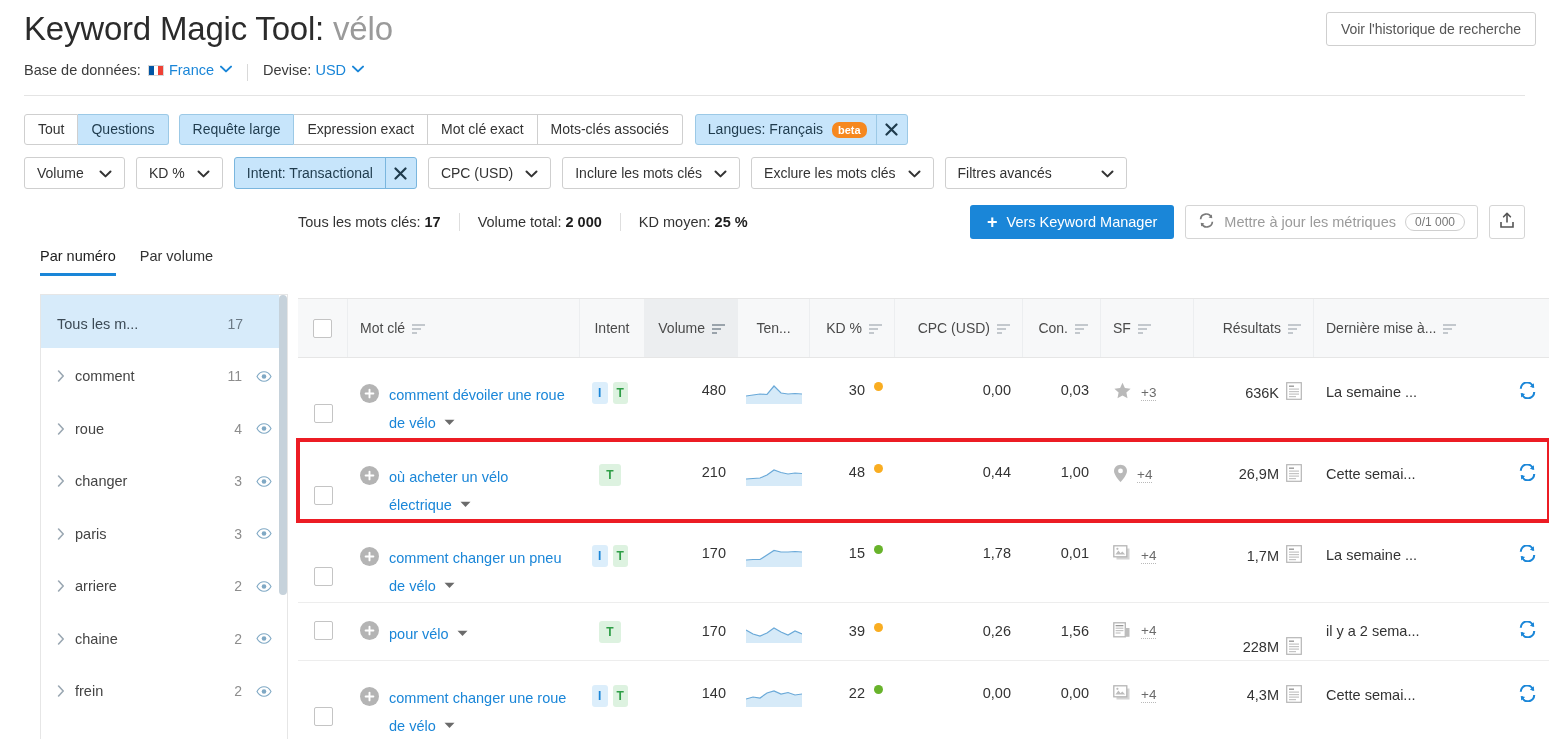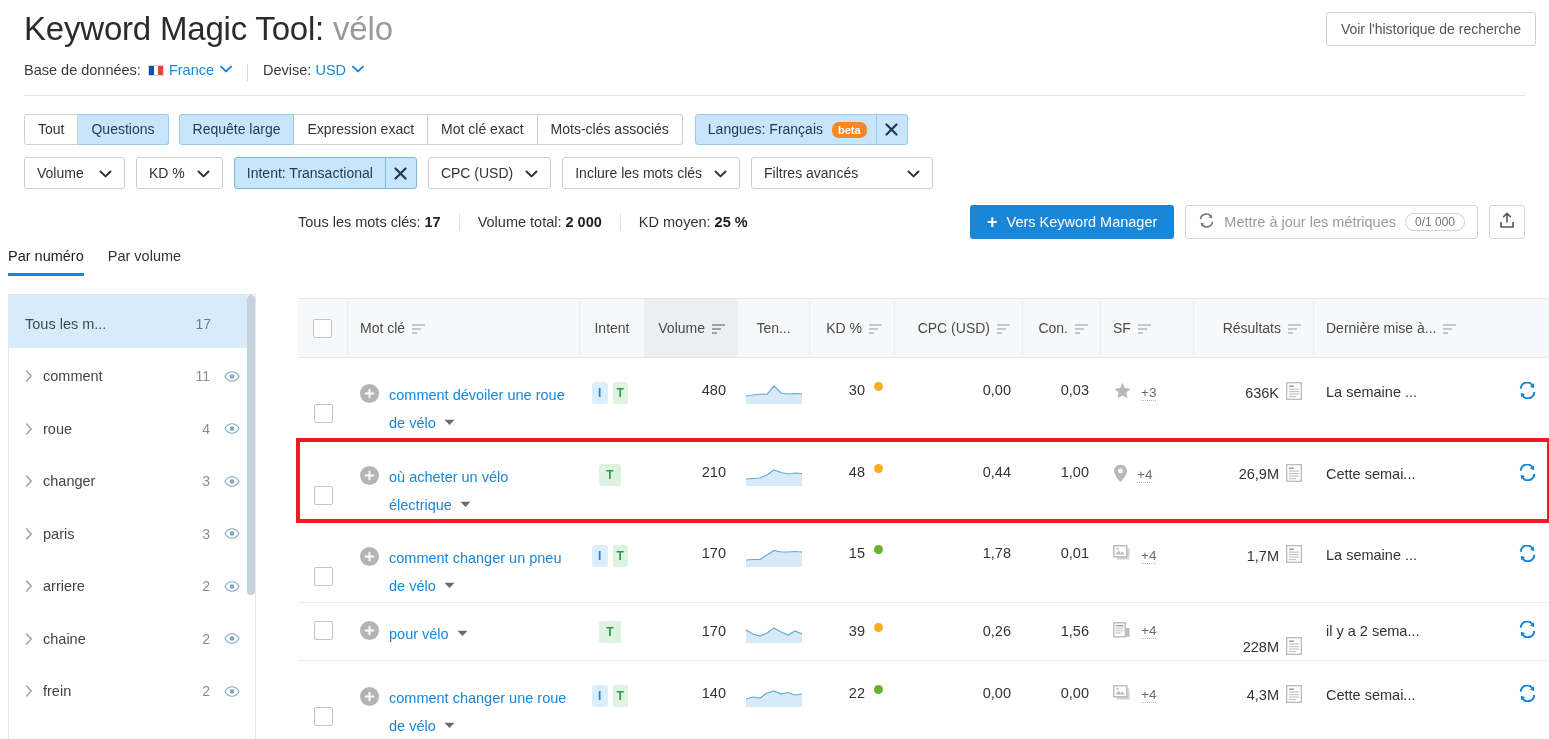--- a/index.html
+++ b/index.html
@@ -87,21 +87,21 @@
   .btn-primary .plus { font-size:18px; line-height:1; font-weight:bold; }
   .btn-ghost {
     background:#fff; border:1px solid #d5d5d5; border-radius:3px; height:34px;
     padding: 0 12px; font-size:14.5px; color:#9b9b9b; cursor:pointer; display:flex; align-items:center; gap:9px;
   }
   .count-pill { border:1px solid #cfcfcf; border-radius:10px; font-size:12px; color:#777; padding: 1px 9px; }
   .btn-icon { background:#fff; border:1px solid #d5d5d5; border-radius:3px; width:36px; height:34px;
               display:flex; align-items:center; justify-content:center; cursor:pointer; }
 
   
-  .sidebar { position:absolute; left:8px; top:248px; width: 248px; }
+  .sidebar { position:absolute; left:40px; top:248px; width: 248px; }
   .stabs { display:flex; gap: 24px; font-size:14.5px; }
   .stab { padding-bottom: 9px; color:#333; cursor:pointer; }
   .stab.active { color:#1d1d1d; border-bottom: 3px solid #1a86d8; }
   .slist { margin-top: 18px; border:1px solid #e6e6e6; border-bottom:none; height: 445px; overflow:hidden; position:relative; background:#fff; }
   .srow { display:flex; align-items:center; height: 52.5px; padding: 5px 14px 0 16px; font-size:14.5px; color:#444; cursor:pointer; }
   .srow.sel { background:#d7ebfa; color:#3c4a55; }
   .srow .chev { width: 18px; color:#9aa7b2; display:flex; align-items:center; }
   .srow .nm { flex: 1; }
   .srow.sel .nm { padding-left: 0; }
   .srow .cnt { color:#8d8d8d; font-size:14px; margin-right: 14px; }
@@ -248,20 +248,28 @@
         </span>
       </div>
       <div class="drop w-inc">
         <span>Inclure les mots clés</span>
         <span class="dcaret">
           <svg width="13" height="8" viewBox="0 0 13 8">
               <path d="M1.5 1.5 L6.5 6.4 L11.5 1.5" stroke="#333" stroke-width="2" fill="none" stroke-linecap="round" stroke-linejoin="round"></path>
             </svg>
         </span>
       </div>
+      <div class="drop w-exc">
+        <span>Exclure les mots clés</span>
+        <span class="dcaret">
+          <svg width="13" height="8" viewBox="0 0 13 8">
+              <path d="M1.5 1.5 L6.5 6.4 L11.5 1.5" stroke="#333" stroke-width="2" fill="none" stroke-linecap="round" stroke-linejoin="round"></path>
+            </svg>
+        </span>
+      </div>
       <div class="drop w-adv">
         <span>Filtres avancés</span>
         <span class="dcaret">
           <svg width="13" height="8" viewBox="0 0 13 8">
               <path d="M1.5 1.5 L6.5 6.4 L11.5 1.5" stroke="#333" stroke-width="2" fill="none" stroke-linecap="round" stroke-linejoin="round"></path>
             </svg>
         </span>
       </div>
     </div>
   </div>

